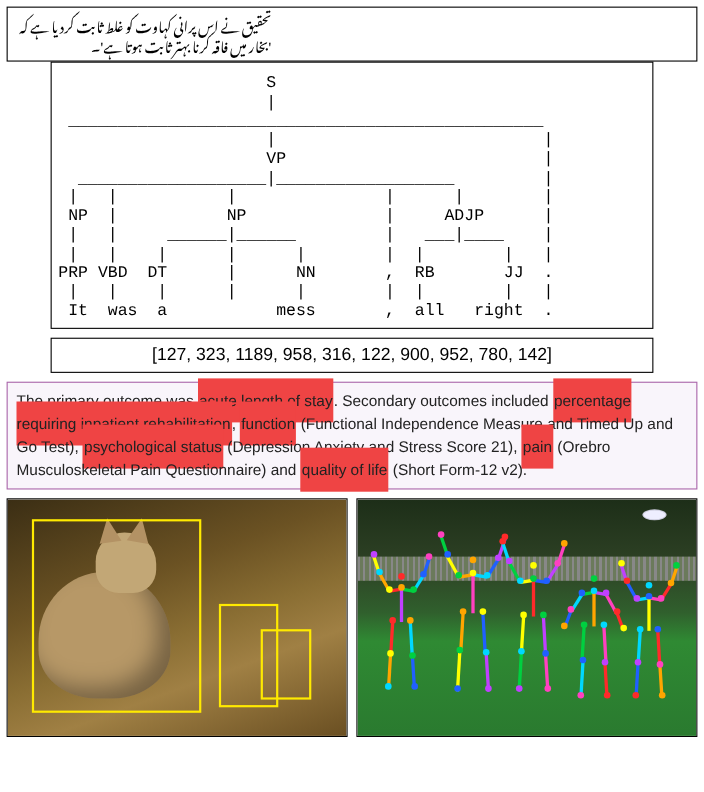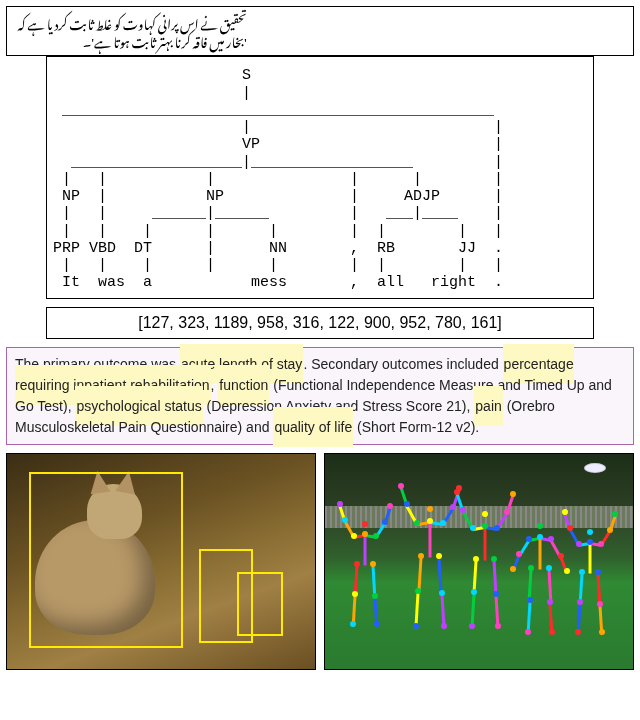--- a/index.html
+++ b/index.html
@@ -52,21 +52,21 @@
   }
   .outcome-box {
     border: 1px solid #a6a;
     background: #f9f5fb;
     padding: 6px 8px;
     font-size: 14px;
     line-height: 1.5;
     color: #222;
     margin-bottom: 8px;
   }
-  .hl { background: #fef9c3; padding: 12px 1px; }
+  .hl { background: #ef4444; padding: 12px 1px; }
   .img-row {
     display: flex;
     gap: 8px;
   }
   .img-panel {
     position: relative;
     flex: 1;
     height: 215px;
     border: 1px solid #000;
     overflow: hidden;
@@ -118,21 +118,21 @@
  |   |           |               |      |        |
  NP  |           NP              |     ADJP      |
  |   |     ______|______         |   ___|____    |
  |   |    |      |      |        |  |        |   |
 PRP VBD  DT      |      NN       ,  RB       JJ  .
  |   |    |      |      |        |  |        |   |
  It  was  a           mess       ,  all   right  .</div>
 </div>
 
 <div class="seq-box">
-  <span>[127, 323, 1189, 958, 316, 122, 900, 952, 780, 161]</span>
+  <span>[127, 323, 1189, 958, 316, 122, 900, 952, 780, 142]</span>
 </div>
 
 <div class="outcome-box">
   <span>The primary outcome was </span><span class="hl">acute length of stay</span><span>. Secondary outcomes included </span><span class="hl">percentage requiring inpatient rehabilitation</span><span>, </span><span class="hl">function</span><span> (Functional Independence Measure and Timed Up and Go Test), </span><span class="hl">psychological status</span><span> (Depression Anxiety and Stress Score 21), </span><span class="hl">pain</span><span> (Orebro Musculoskeletal Pain Questionnaire) and </span><span class="hl">quality of life</span><span> (Short Form-12 v2).</span>
 </div>
 
 <div class="img-row">
 
   <div class="img-panel">
     <div class="fox-bg"></div>

